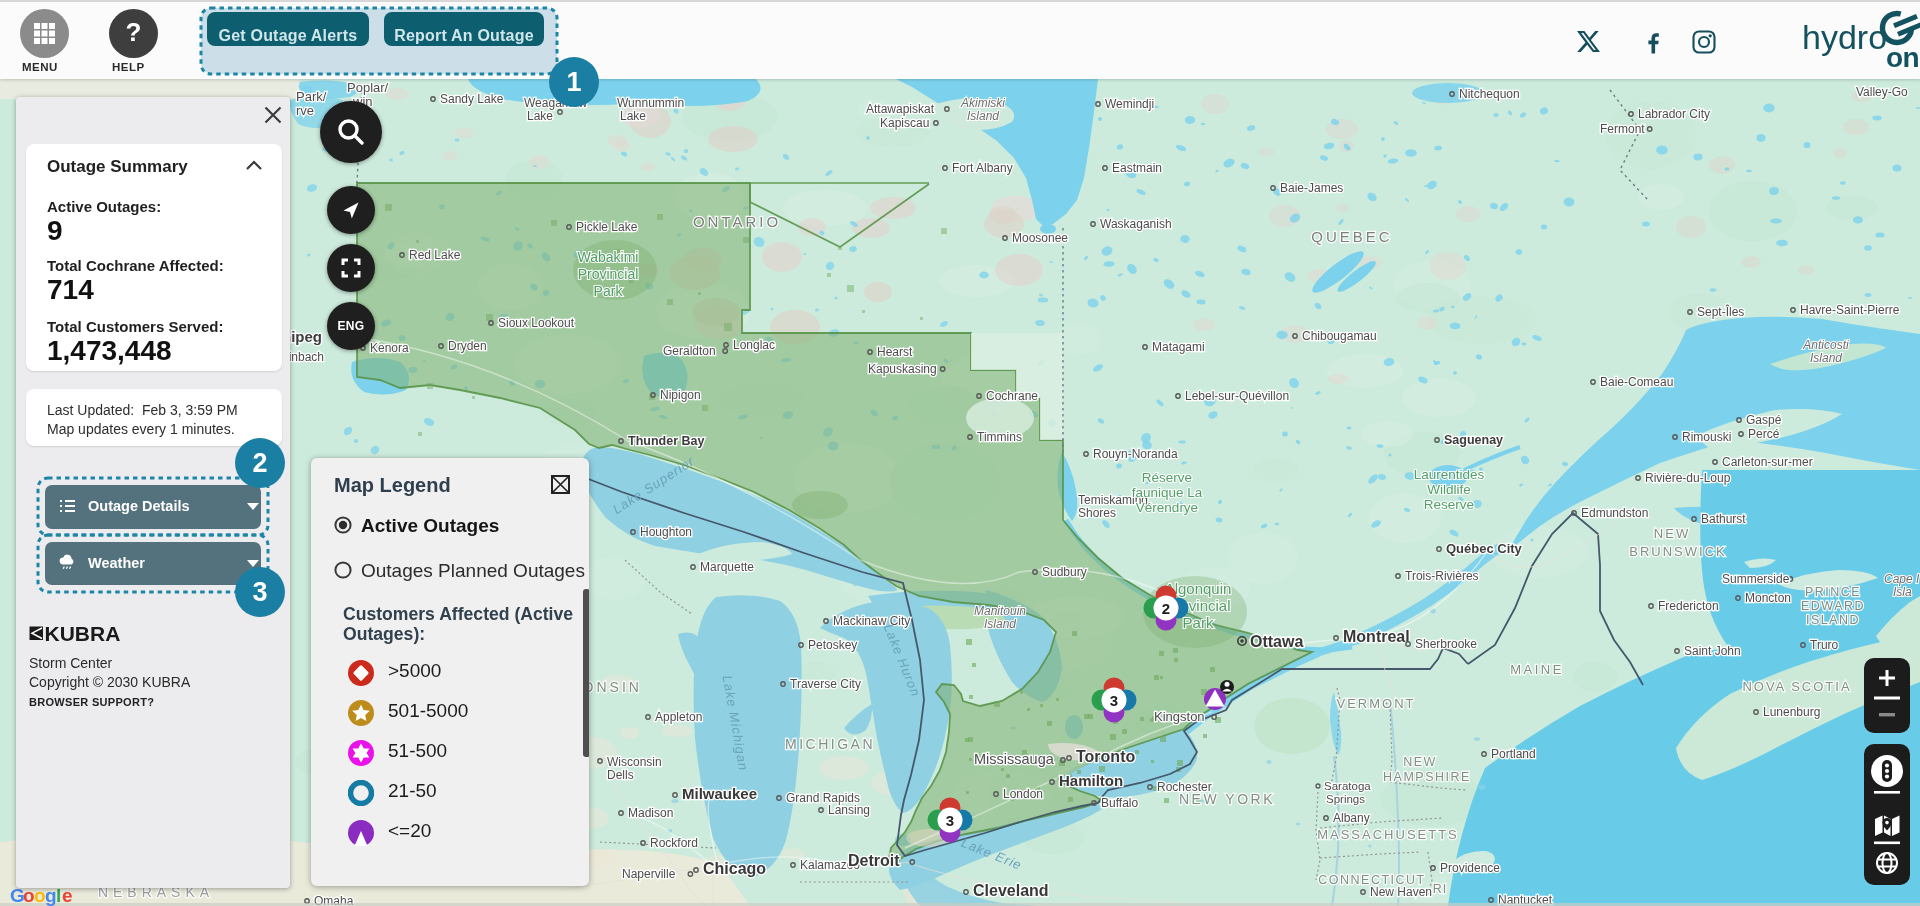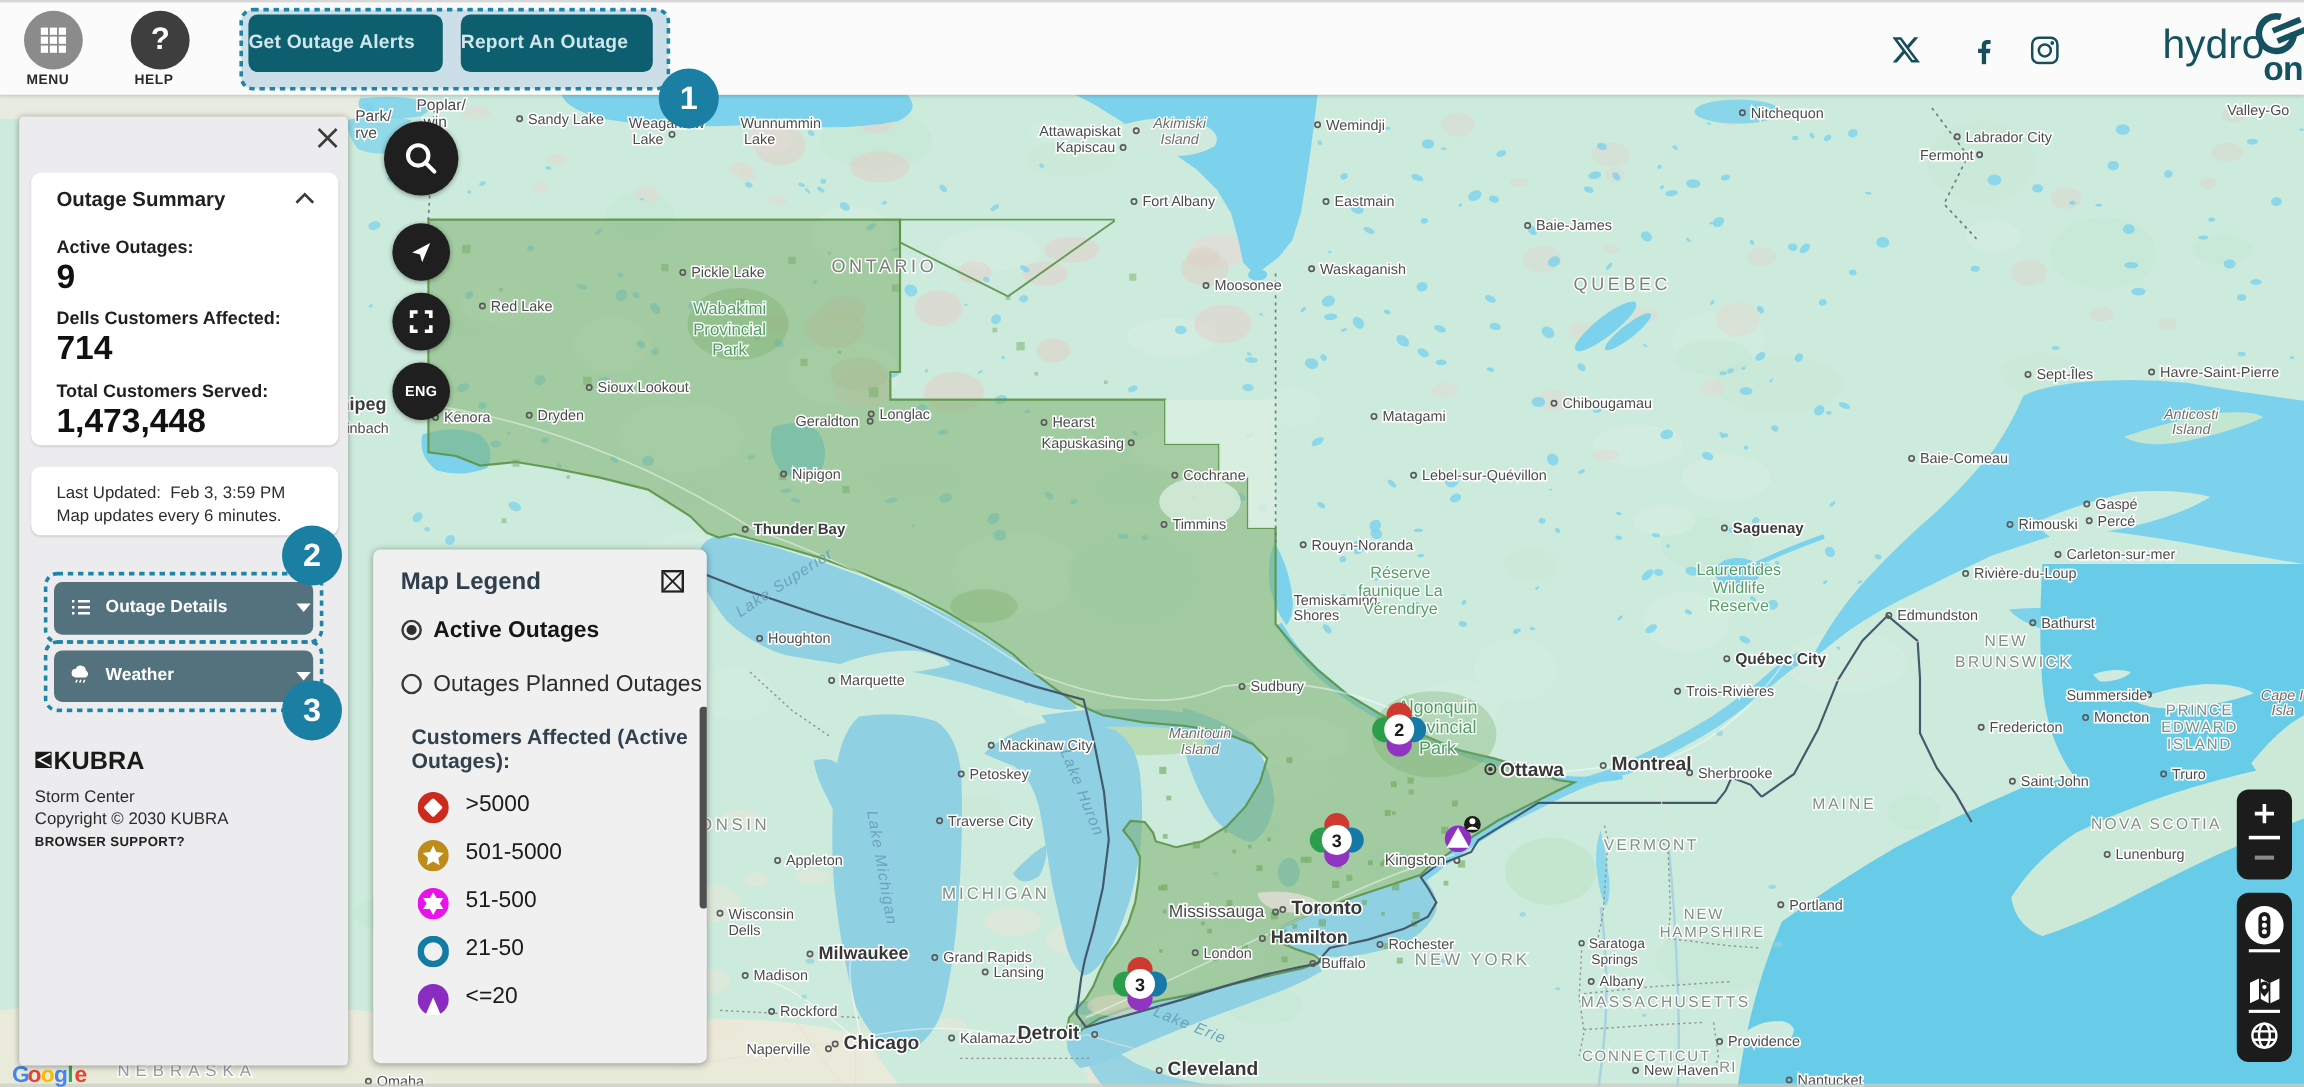--- a/index.html
+++ b/index.html
@@ -6,21 +6,21 @@
   html,body { width:1920px; height:906px; overflow:hidden; font-family:"Liberation Sans", sans-serif; }
   #stage { position:relative; width:1920px; height:906px; background:#cdecdc; overflow:hidden; }
   #mapsvg { position:absolute; left:0; top:0; }
   
   #header { position:absolute; left:0; top:0; width:1920px; height:79px; background:#fbfbfb; border-top:2px solid #d7d7d7; box-shadow:0 1px 3px rgba(0,0,0,.18); }
   .hbtn { position:absolute; border-radius:50%; }
   #menuBtn { left:20px; top:7px; width:49px; height:49px; background:#8b8b8b; }
   #helpBtn { left:109px; top:7px; width:49px; height:49px; background:#3e3e3e; }
   .hlabel { position:absolute; top:59px; font-size:11.5px; font-weight:bold; color:#2a2a2a; letter-spacing:.5px; }
   #dashbox { position:absolute; left:201px; top:6px; width:356px; height:66px; border-radius:10px; background:#ccdfe9; }
-  .tealbtn { position:absolute; top:10px; height:48px; background:#0d5f70; border-radius:8px; color:#cfe6ea; font-weight:bold; font-size:16px; letter-spacing:.2px; text-align:left; }
+  .tealbtn { position:absolute; top:10px; height:34px; background:#0d5f70; border-radius:8px; color:#cfe6ea; font-weight:bold; font-size:16px; letter-spacing:.2px; text-align:center; }
   .tealbtn span { display:inline-block; margin-top:15px; }
   .badge { position:absolute; width:50px; height:50px; border-radius:50%; background:#1b7fa4; color:#fff; font-weight:bold; font-size:27px; text-align:center; line-height:50px; z-index:60; }
   
   #lpanel { position:absolute; left:16px; top:97px; width:274px; height:791px; background:#ececee; border-radius:4px; box-shadow:0 1px 5px rgba(0,0,0,.35); z-index:40; }
   .card { position:absolute; left:10px; width:256px; background:#fff; border-radius:8px; box-shadow:0 1px 2px rgba(0,0,0,.12); }
   
   #legend { position:absolute; left:311px; top:458px; width:278px; height:428px; background:#f0f0f1; border-radius:6px; box-shadow:0 1px 6px rgba(0,0,0,.35); z-index:40; overflow:hidden; }
   
   .mapcirc { position:absolute; border-radius:50%; background:#1f1f1f; box-shadow:0 1px 4px rgba(0,0,0,.4); z-index:30; }
   
@@ -953,32 +953,32 @@
   </div>
   <div class="badge" id="b1" style="left:549px;top:57px;">1</div>
 
   <div id="lpanel">
     <svg style="position:absolute;left:244px;top:5px" width="26" height="26" viewBox="0 0 26 26">
         <path d="M5.5 5.5 L20.5 20.5 M20.5 5.5 L5.5 20.5" stroke="#3c3c3c" stroke-width="2.2" fill="none"></path>
       </svg>
     <div class="card" style="top:47px;height:227px;">
       <div style="position:absolute;left:21px;top:54px;font-size:15px;font-weight:bold;color:#1f1f1f;">Active Outages:</div>
       <div style="position:absolute;left:21px;top:71px;font-size:28px;font-weight:bold;color:#111;">9</div>
-      <div style="position:absolute;left:21px;top:113px;font-size:15px;font-weight:bold;color:#1f1f1f;">Dells Customers Affected:</div>
+      <div style="position:absolute;left:21px;top:113px;font-size:15px;font-weight:bold;color:#1f1f1f;">Total Cochrane Affected:</div>
       <div style="position:absolute;left:21px;top:130px;font-size:28px;font-weight:bold;color:#111;">714</div>
       <div style="position:absolute;left:21px;top:174px;font-size:15px;font-weight:bold;color:#1f1f1f;">Total Customers Served:</div>
       <div style="position:absolute;left:21px;top:191px;font-size:28px;font-weight:bold;color:#111;">1,473,448</div>
       <div style="position:absolute;left:21px;top:13px;font-size:17px;font-weight:bold;color:#212121;">Outage Summary</div>
       <svg style="position:absolute;left:218px;top:13px;" width="20" height="18" viewBox="0 0 20 18">
           <path d="M3 12 L10 5 L17 12" stroke="#3a3a3a" stroke-width="2.2" fill="none"></path>
         </svg>
     </div>
     <div class="card" style="top:292px;height:57px;">
       <div style="position:absolute;left:21px;top:13px;font-size:14px;color:#2d2d2d;">Last Updated:&nbsp; Feb 3, 3:59 PM</div>
-      <div style="position:absolute;left:21px;top:32px;font-size:14px;color:#2d2d2d;">Map updates every 6 minutes.</div>
+      <div style="position:absolute;left:21px;top:32px;font-size:14px;color:#2d2d2d;">Map updates every 1 minutes.</div>
     </div>
 
     <svg style="position:absolute;left:20px;top:379px;" width="234" height="61">
         <rect x="2" y="2" width="230" height="57" rx="10" fill="none" stroke="#1d86a7" stroke-width="3" stroke-dasharray="4.5 4"></rect>
       </svg>
     <div style="position:absolute;left:29px;top:388px;width:216px;height:44px;background:#54727e;border-radius:7px;">
       <svg style="position:absolute;left:14px;top:13px;" width="17" height="16" viewBox="0 0 17 16">
           <g stroke="#fff" stroke-width="2">
             <path d="M6 3h10 M6 8h10 M6 13h10"></path>
             <path d="M1 3h2 M1 8h2 M1 13h2"></path>

